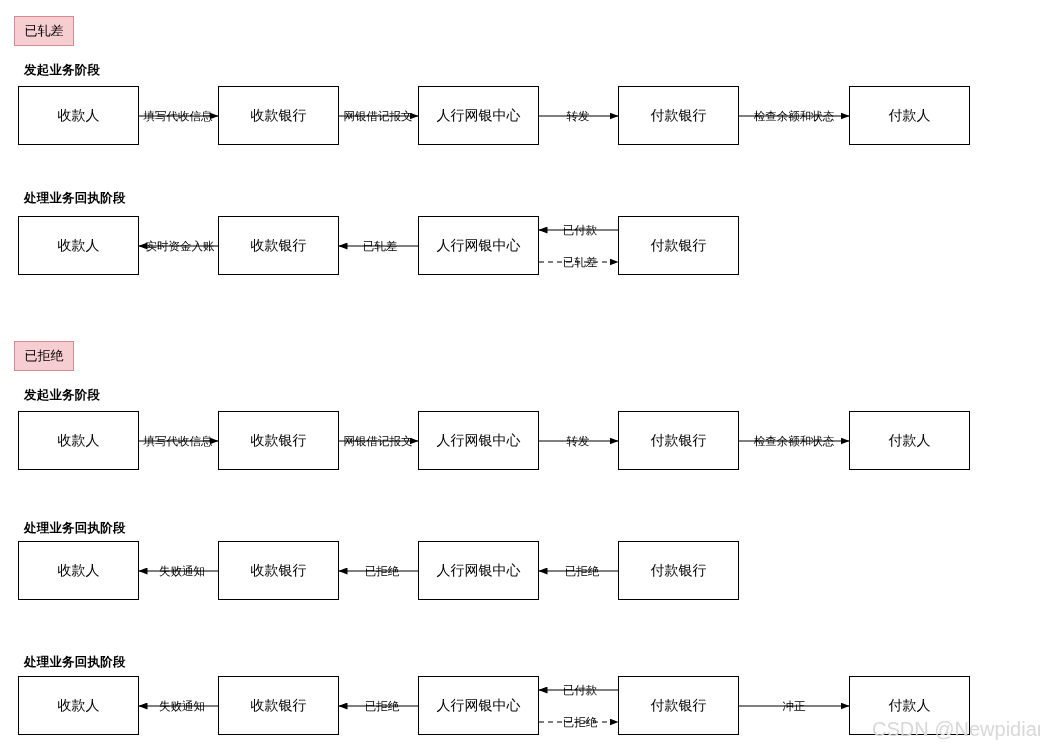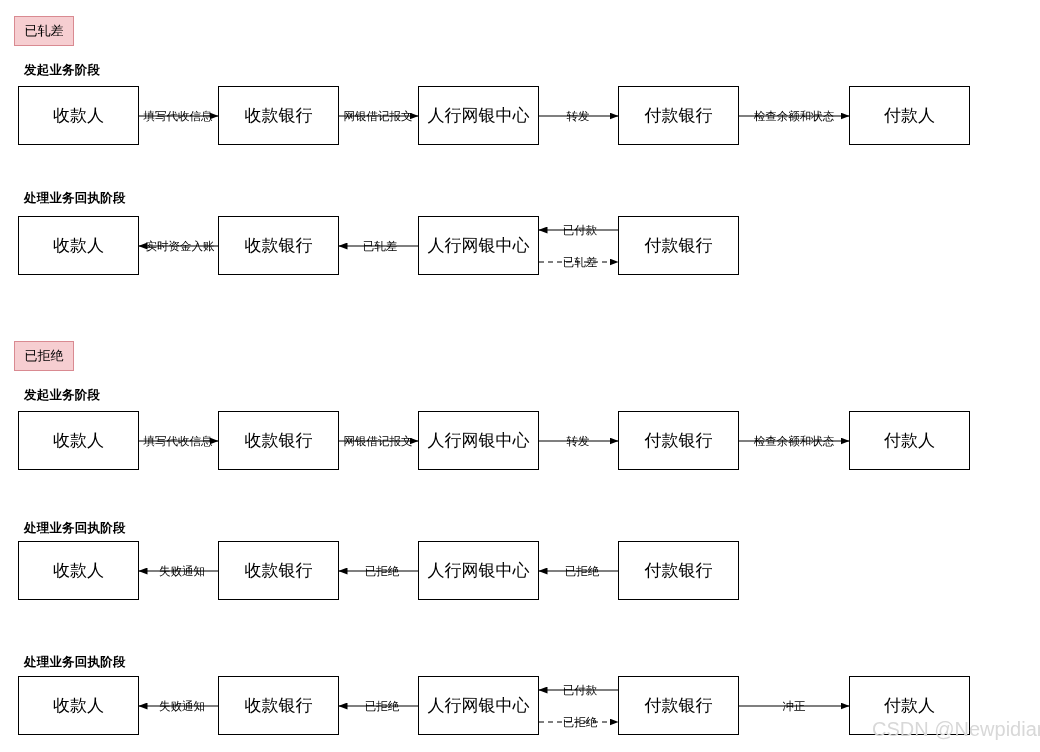--- a/index.html
+++ b/index.html
@@ -40,21 +40,21 @@
     letter-spacing: 0.2px;
   }
   .node {
     position: absolute;
     border: 1px solid #000000;
     background: #ffffff;
     box-sizing: border-box;
     display: flex;
     align-items: center;
     justify-content: center;
-    font-size: 17px;
+    font-size: 14px;
     color: #000;
     white-space: nowrap;
   }
   .edge-label {
     position: absolute;
     font-size: 11.5px;
     color: #000;
     background: #ffffff;
     padding: 0 1px;
     white-space: nowrap;

